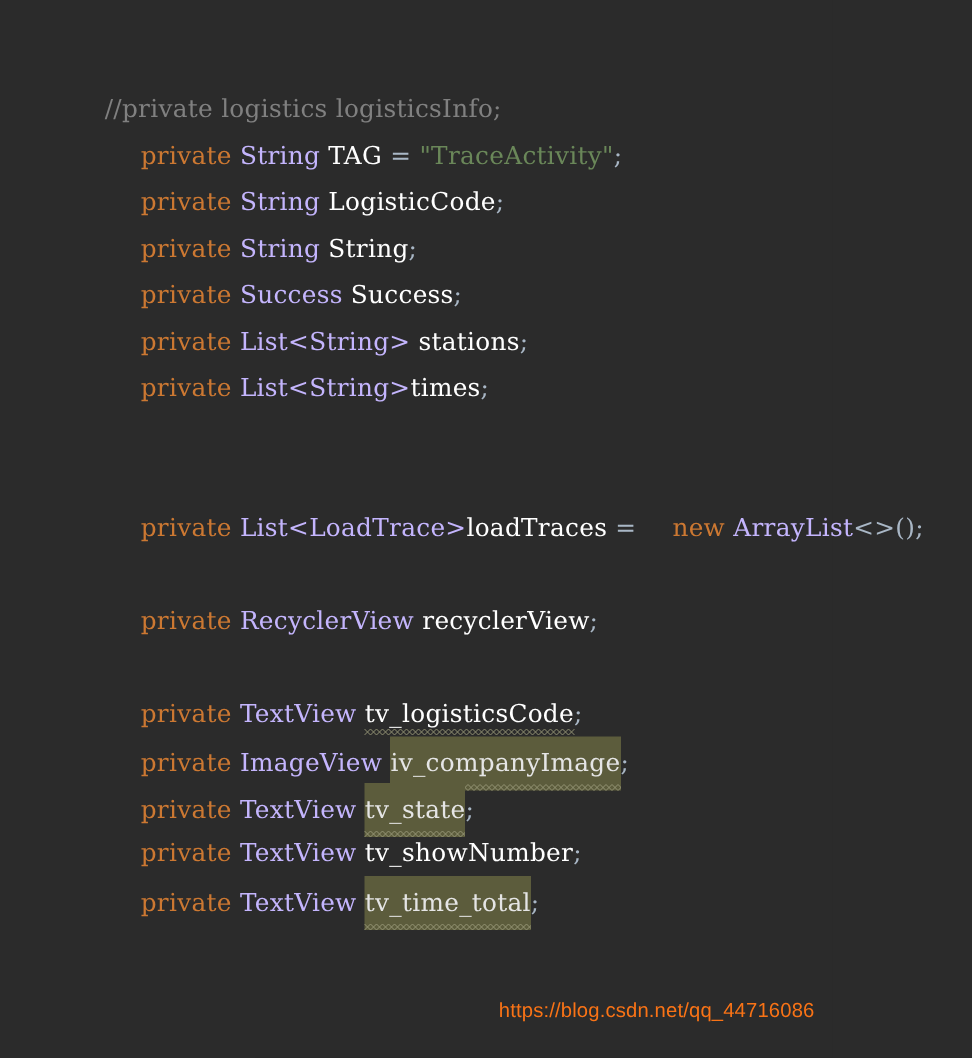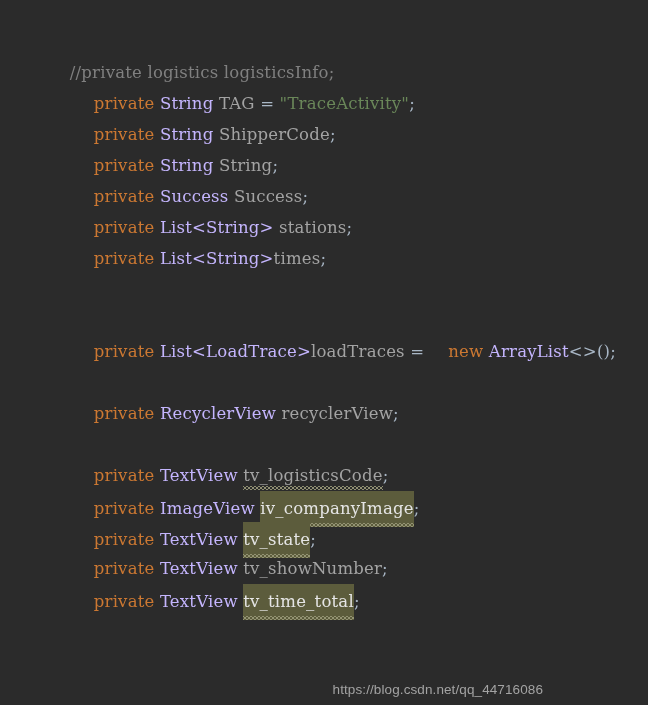--- a/index.html
+++ b/index.html
@@ -27,21 +27,21 @@
     font-size: 16.5px;
     white-space: pre;
     letter-spacing: 0.2px;
     color: #a9b7c6;
   }
   .code-line.blank { color: transparent; }
 
   
   .t-kw      { color: #cc7832; margin-left: 24px; }
   .t-type    { color: #c4b5fd; }
-  .t-field   { color: #a3a3a3; text-align: right; }
+  .t-field   { color: #ffffff; text-align: right; }
   .t-string  { color: #6a8759; }
   .t-comment { color: #808080; }
   .t-plain   { color: #a9b7c6; }
   .t-punc    { color: #a9b7c6; }
 
   
   .squiggle {
     position: relative;
     display: inline-block;
   }
@@ -63,43 +63,43 @@
   .hl {
     background: #5c5c3c;
     color: #e5e5e5;
     padding: 2px 0 3px 0;
   }
   .hl.squiggle::after { bottom: 0px; }
 
   #watermark {
     position: absolute;
     right: 12px;
-    bottom: 8px;
+    bottom: 24px;
     font-family: "Liberation Sans", "DejaVu Sans", sans-serif;
     font-size: 13.5px;
-    color: #a3a3a3;
+    color: #f97316;
     letter-spacing: 0.1px;
     white-space: pre;
   }
 </style>
 </head>
 <body>
 
 <div id="editor">
 
   <div class="code-line">
     <span class="t-comment">//private logistics logisticsInfo;</span>
   </div>
 
   <div class="code-line">
     <span class="t-kw">private</span><span class="t-plain"> </span><span class="t-type">String</span><span class="t-plain"> </span><span class="t-field">TAG</span><span class="t-plain"> = </span><span class="t-string">"TraceActivity"</span><span class="t-punc">;</span>
   </div>
 
   <div class="code-line">
-    <span class="t-kw">private</span><span class="t-plain"> </span><span class="t-type">String</span><span class="t-plain"> </span><span class="t-field">ShipperCode</span><span class="t-punc">;</span>
+    <span class="t-kw">private</span><span class="t-plain"> </span><span class="t-type">String</span><span class="t-plain"> </span><span class="t-field">LogisticCode</span><span class="t-punc">;</span>
   </div>
 
 
   <div class="code-line">
     <span class="t-kw">private</span><span class="t-plain"> </span><span class="t-type">String</span><span class="t-plain"> </span><span class="t-field">String</span><span class="t-punc">;</span>
   </div>
 
 
 
   <div class="code-line">

